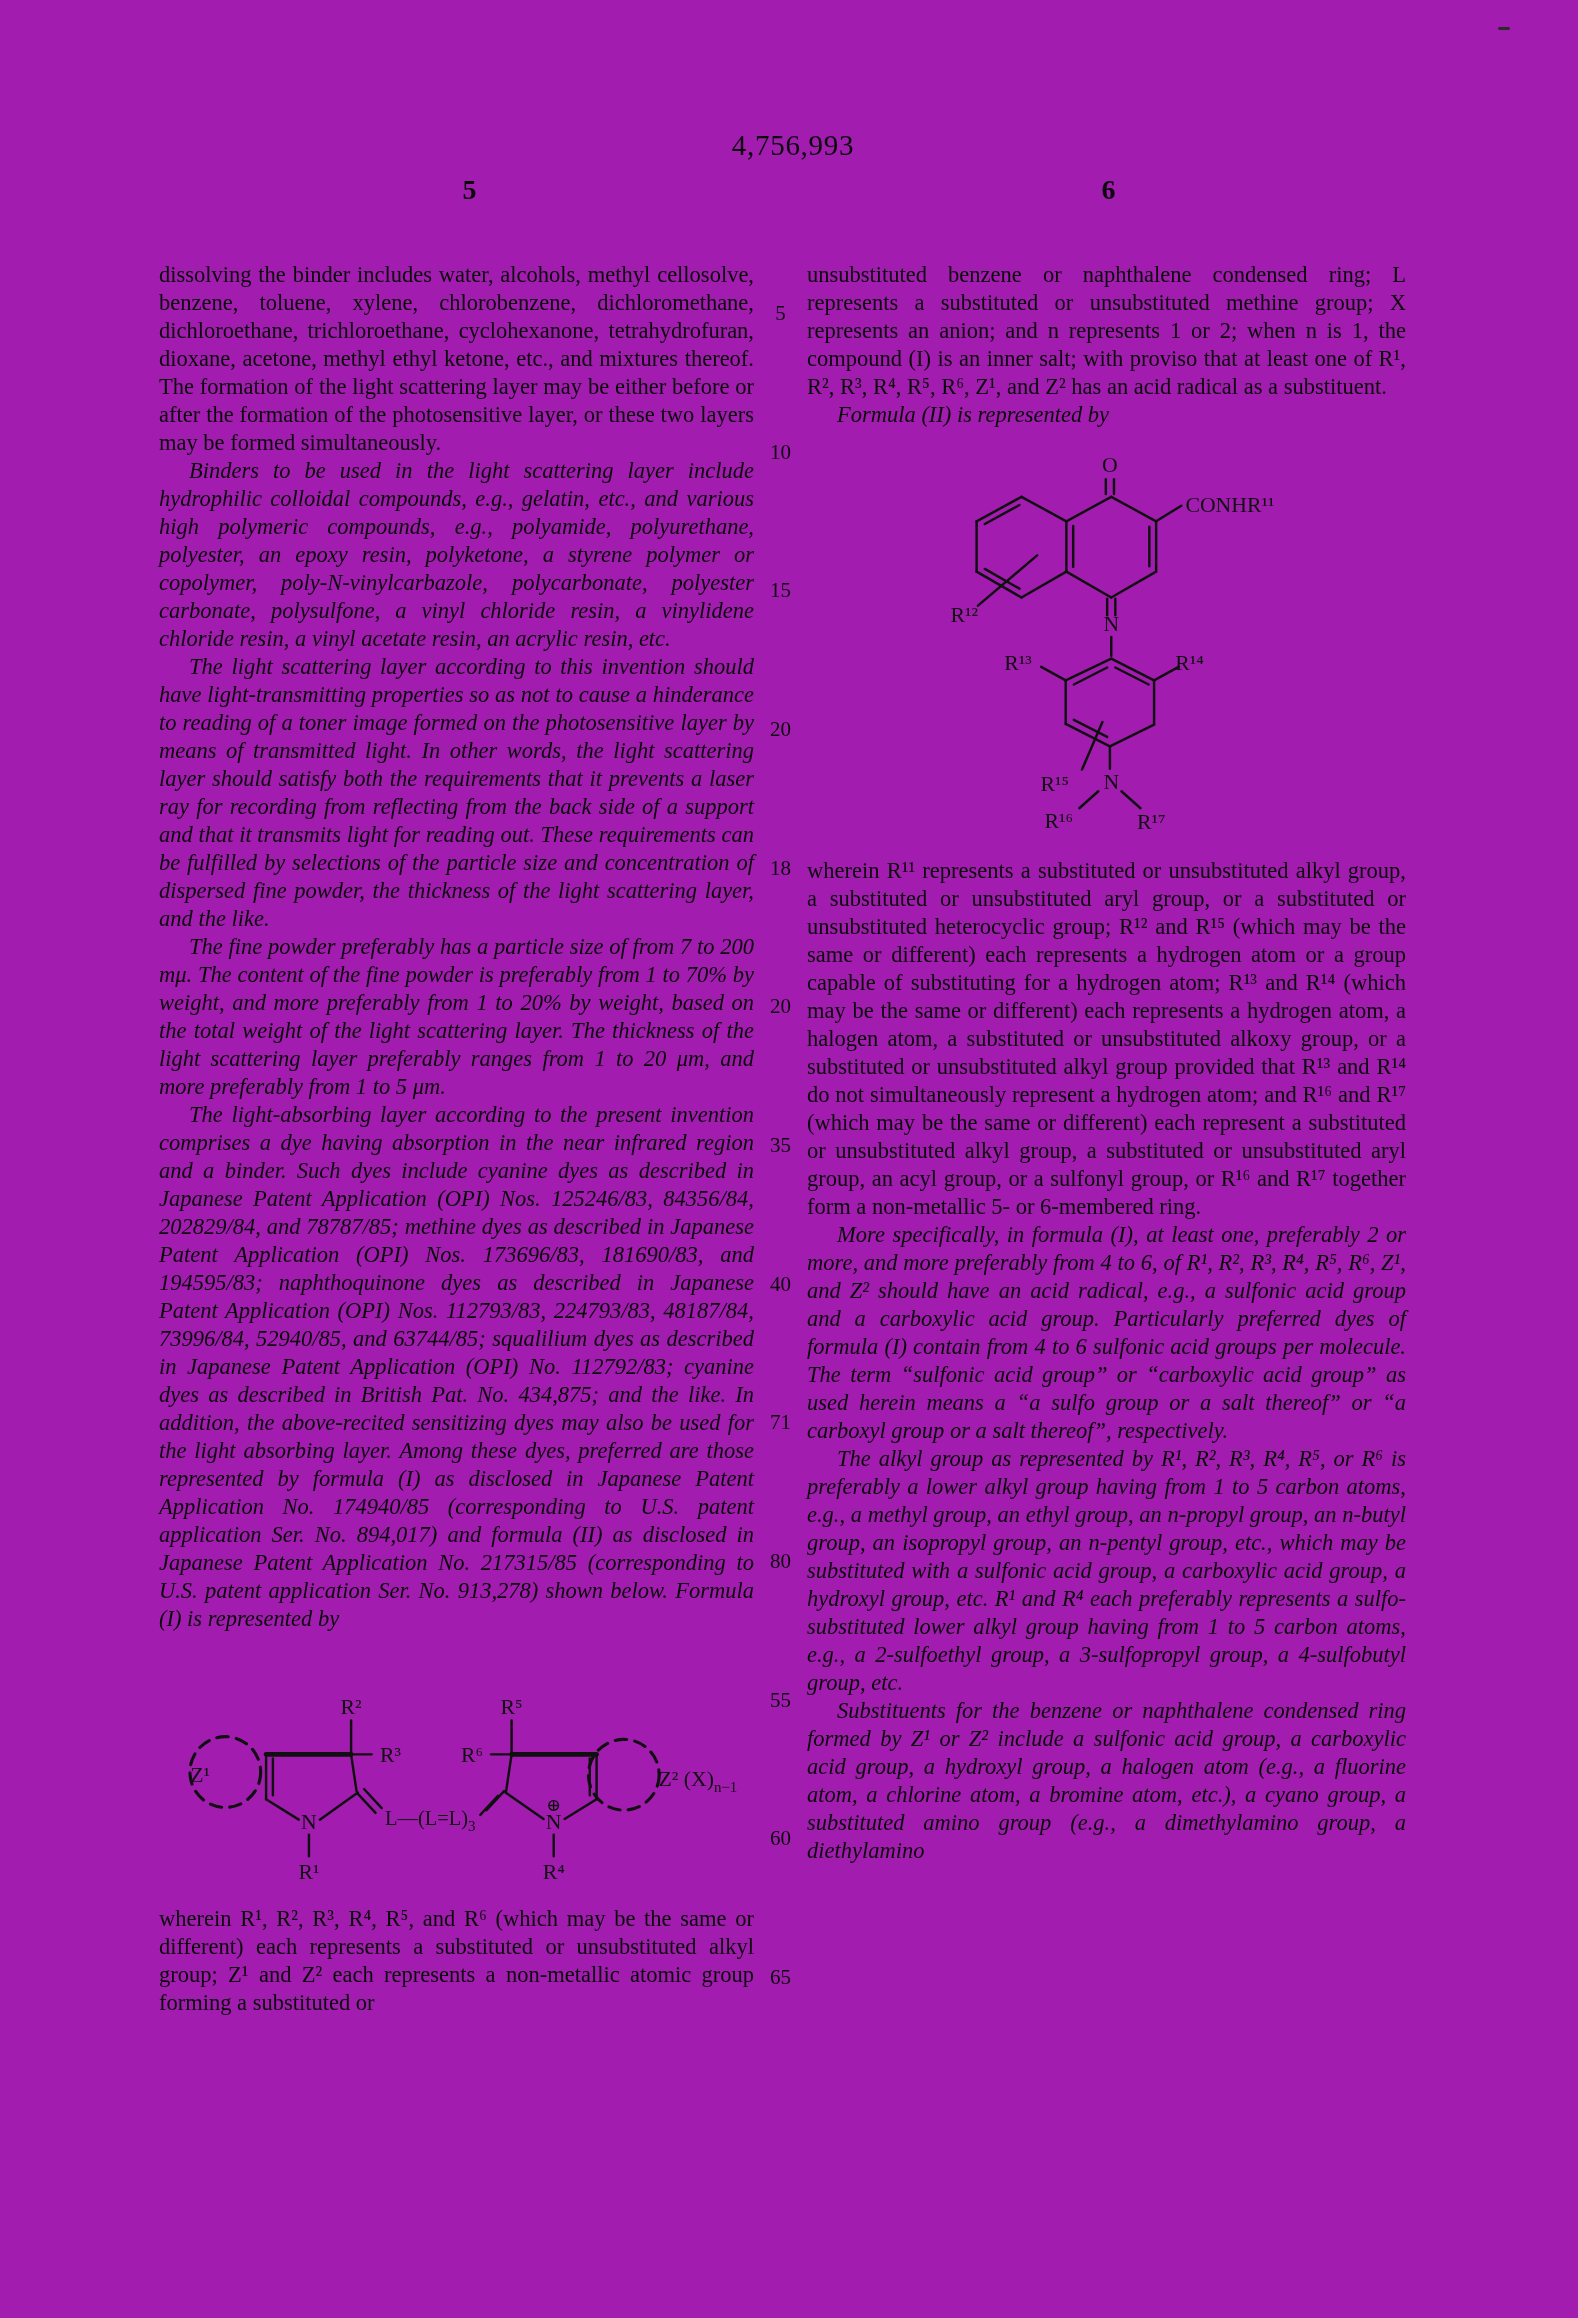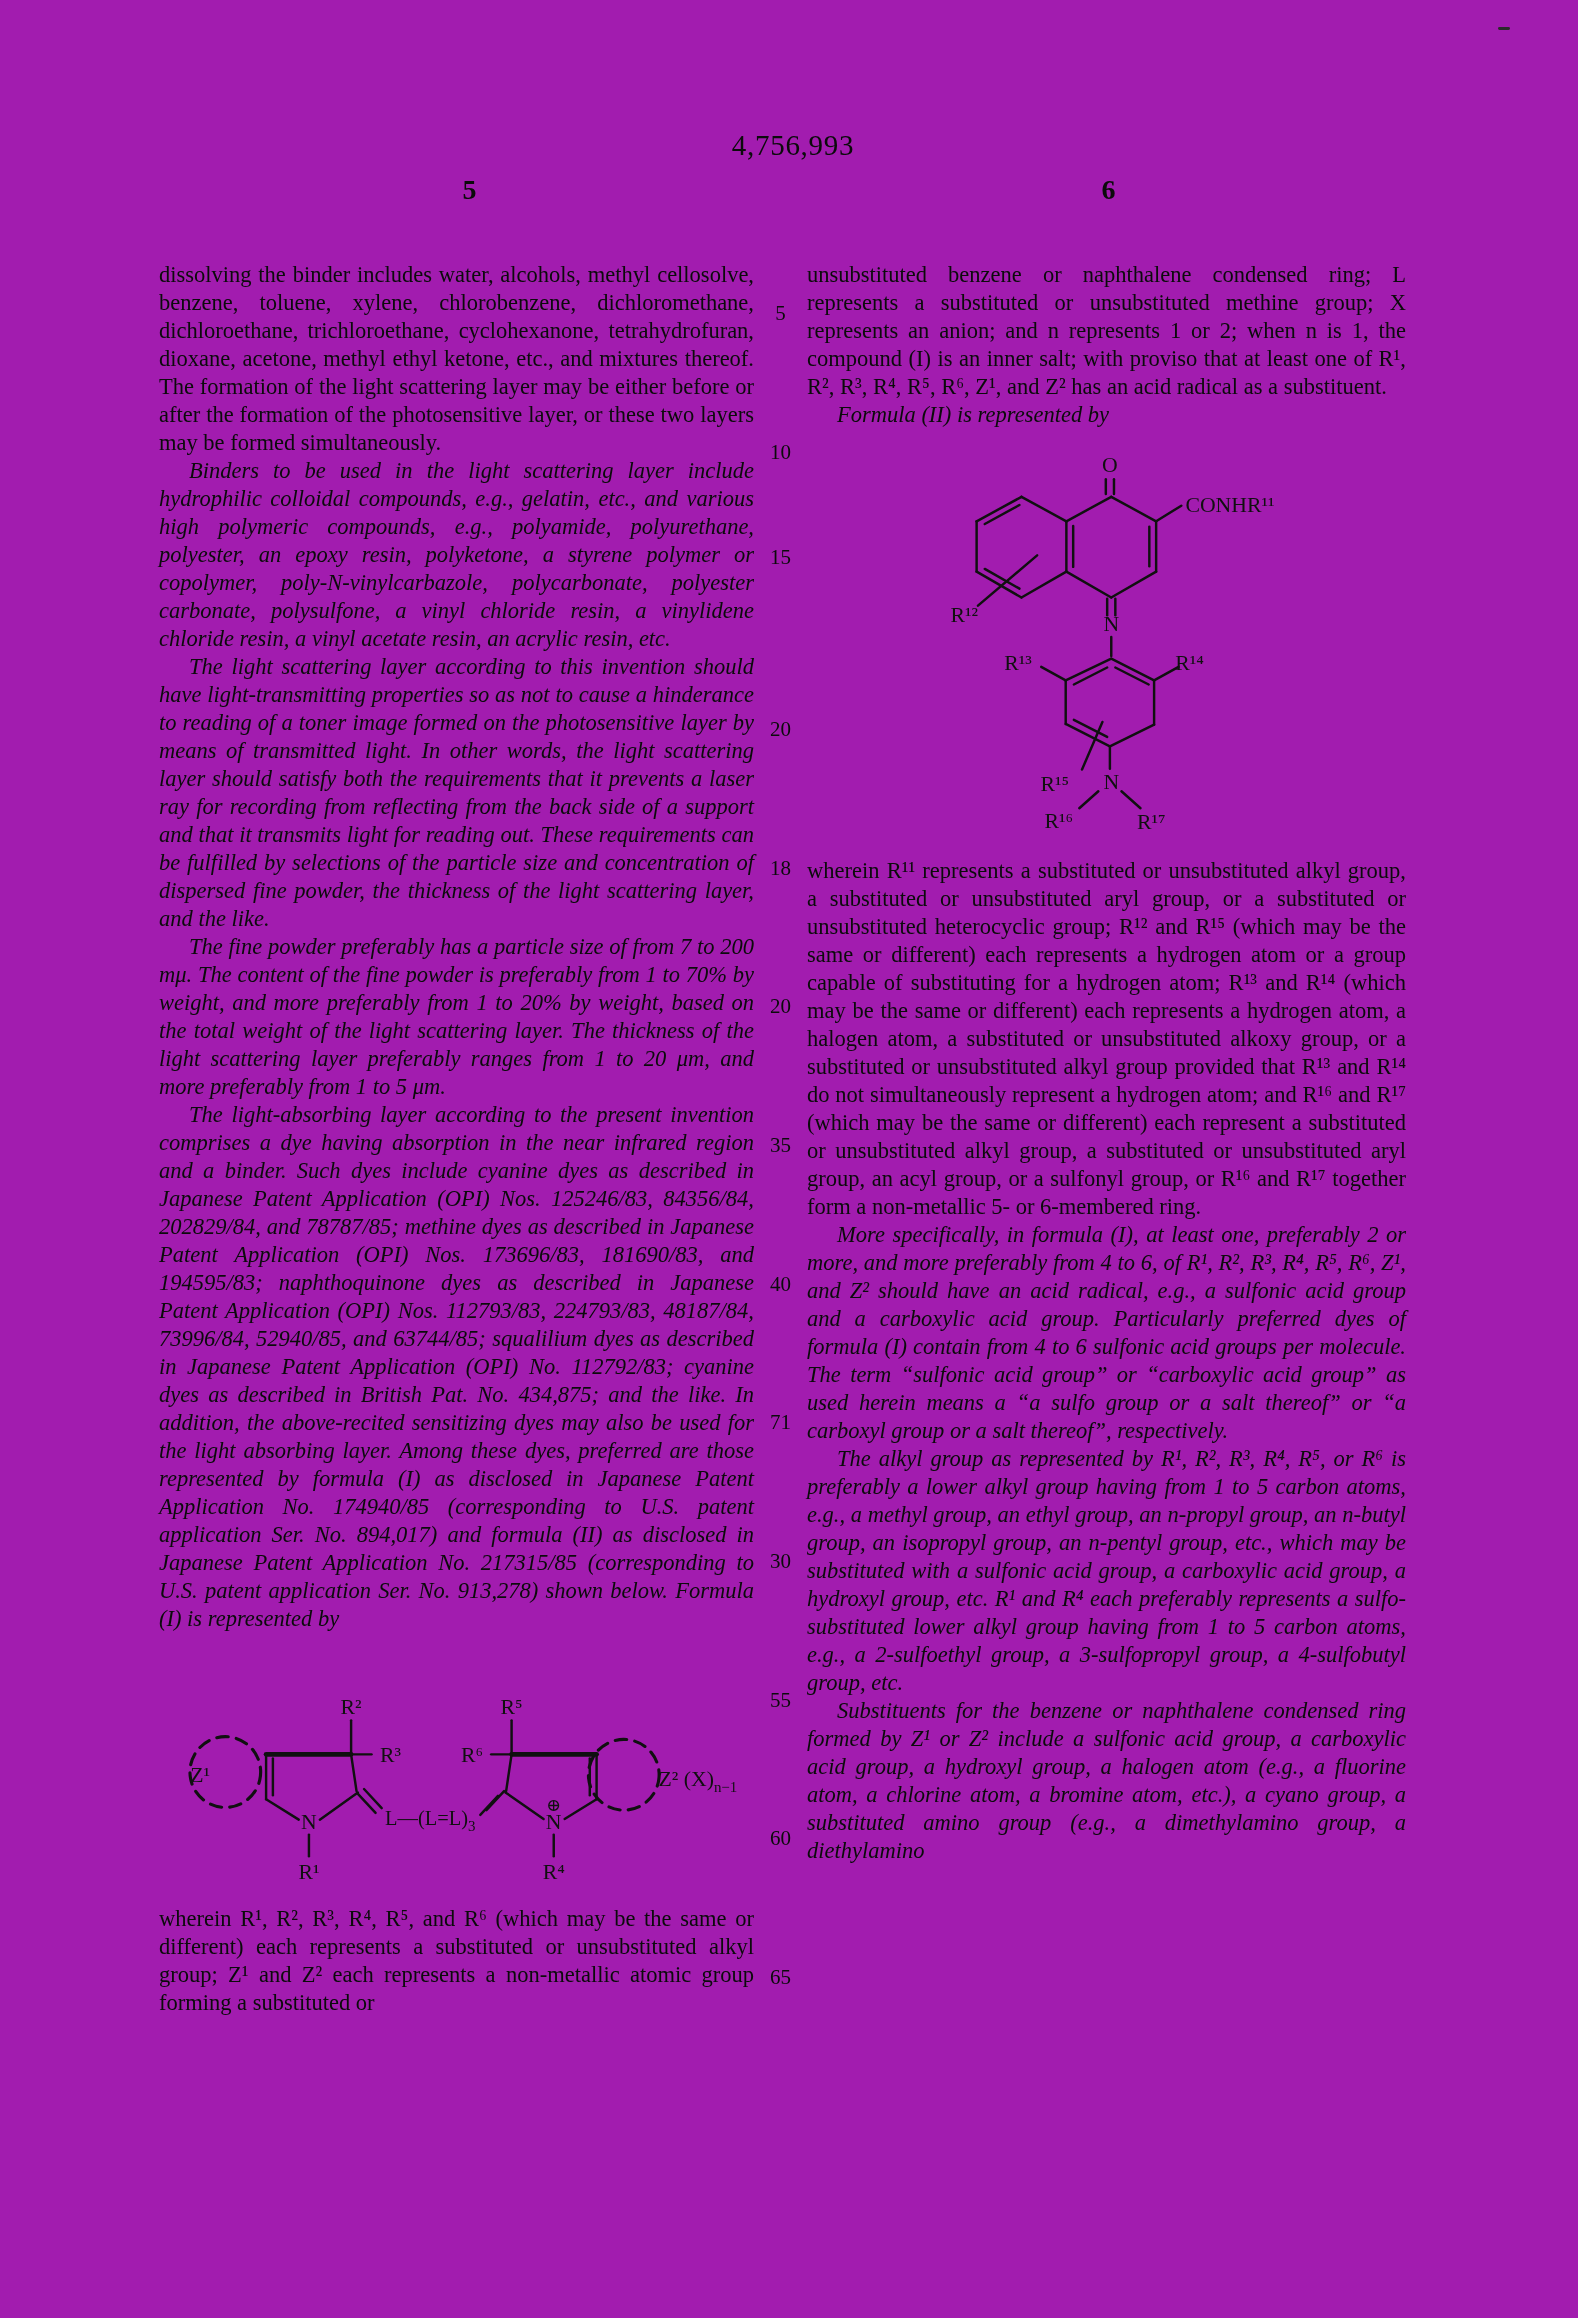--- a/index.html
+++ b/index.html
@@ -61,28 +61,28 @@
 <div class="page">
 
   <div class="corner-dash"></div>
 
   <div class="patent-number">4,756,993</div>
   <div class="col-num left">5</div>
   <div class="col-num right">6</div>
 
   <span class="gutter-num" style="top:301px">5</span>
   <span class="gutter-num" style="top:440px">10</span>
-  <span class="gutter-num" style="top:545px">15</span>
+  <span class="gutter-num" style="top:578px">15</span>
   <span class="gutter-num" style="top:717px">20</span>
   <span class="gutter-num" style="top:856px">18</span>
   <span class="gutter-num" style="top:994px">20</span>
   <span class="gutter-num" style="top:1133px">35</span>
   <span class="gutter-num" style="top:1272px">40</span>
   <span class="gutter-num" style="top:1410px">71</span>
-  <span class="gutter-num" style="top:1549px">30</span>
+  <span class="gutter-num" style="top:1549px">80</span>
   <span class="gutter-num" style="top:1688px">55</span>
   <span class="gutter-num" style="top:1826px">60</span>
   <span class="gutter-num" style="top:1965px">65</span>
 
   <div class="column left">
     <p>dissolving the binder includes water, alcohols, methyl cellosolve, benzene, toluene, xylene, chlorobenzene, dichloromethane, dichloroethane, trichloroethane, cyclohexanone, tetrahydrofuran, dioxane, acetone, methyl ethyl ketone, etc., and mixtures thereof. The formation of the light scattering layer may be either before or after the formation of the photosensitive layer, or these two layers may be formed simultaneously.</p>
     <p class="indent">Binders to be used in the light scattering layer include hydrophilic colloidal compounds, e.g., gelatin, etc., and various high polymeric compounds, e.g., polyamide, polyurethane, polyester, an epoxy resin, polyketone, a styrene polymer or copolymer, poly-N-vinylcarbazole, polycarbonate, polyester carbonate, polysulfone, a vinyl chloride resin, a vinylidene chloride resin, a vinyl acetate resin, an acrylic resin, etc.</p>
     <p class="indent">The light scattering layer according to this invention should have light-transmitting properties so as not to cause a hinderance to reading of a toner image formed on the photosensitive layer by means of transmitted light. In other words, the light scattering layer should satisfy both the requirements that it prevents a laser ray for recording from reflecting from the back side of a support and that it transmits light for reading out. These requirements can be fulfilled by selections of the particle size and concentration of dispersed fine powder, the thickness of the light scattering layer, and the like.</p>
     <p class="indent">The fine powder preferably has a particle size of from 7 to 200 mμ. The content of the fine powder is preferably from 1 to 70% by weight, and more preferably from 1 to 20% by weight, based on the total weight of the light scattering layer. The thickness of the light scattering layer preferably ranges from 1 to 20 μm, and more preferably from 1 to 5 μm.</p>
     <p class="indent">The light-absorbing layer according to the present invention comprises a dye having absorption in the near infrared region and a binder. Such dyes include cyanine dyes as described in Japanese Patent Application (OPI) Nos. 125246/83, 84356/84, 202829/84, and 78787/85; methine dyes as described in Japanese Patent Application (OPI) Nos. 173696/83, 181690/83, and 194595/83; naphthoquinone dyes as described in Japanese Patent Application (OPI) Nos. 112793/83, 224793/83, 48187/84, 73996/84, 52940/85, and 63744/85; squalilium dyes as described in Japanese Patent Application (OPI) No. 112792/83; cyanine dyes as described in British Pat. No. 434,875; and the like. In addition, the above-recited sensitizing dyes may also be used for the light absorbing layer. Among these dyes, preferred are those represented by formula (I) as disclosed in Japanese Patent Application No. 174940/85 (corresponding to U.S. patent application Ser. No. 894,017) and formula (II) as disclosed in Japanese Patent Application No. 217315/85 (corresponding to U.S. patent application Ser. No. 913,278) shown below. Formula (I) is represented by</p>

